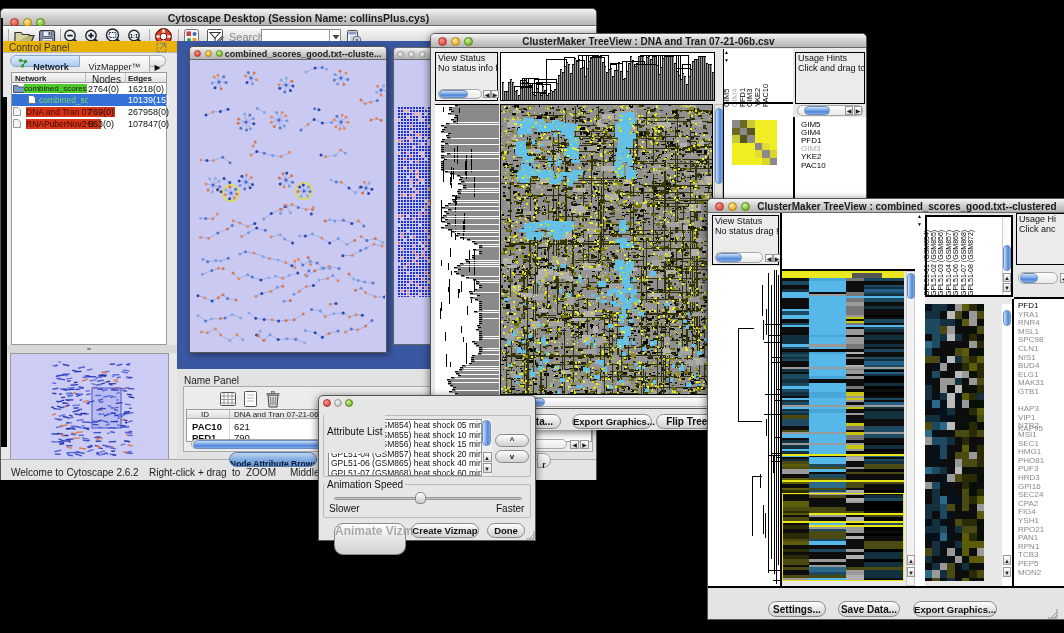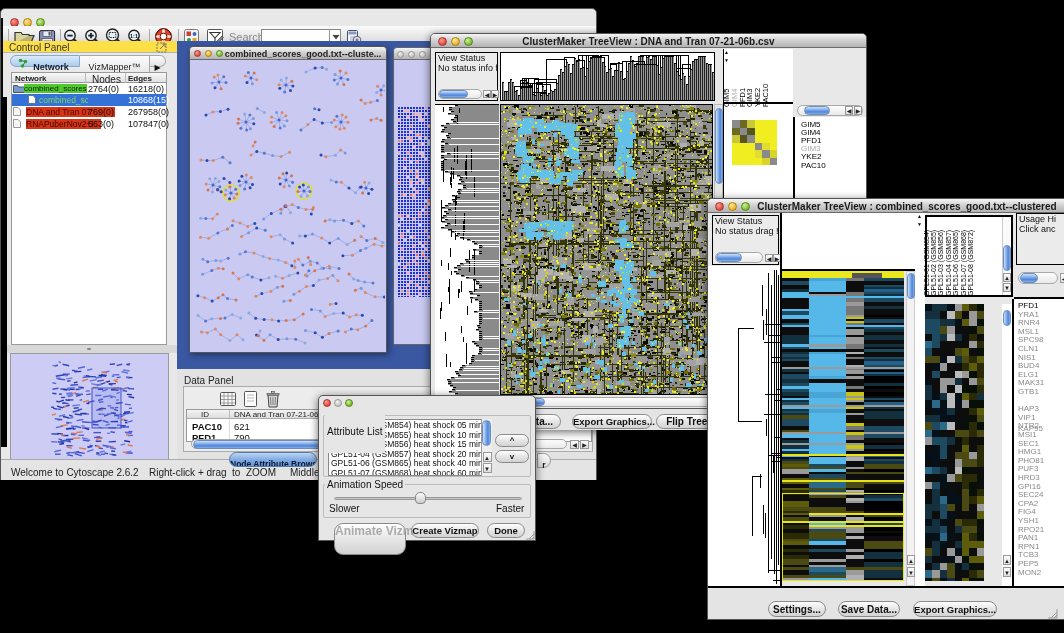--- a/index.html
+++ b/index.html
@@ -32,20 +32,21 @@
   .txt { position:absolute; white-space:nowrap; }
   .vlabel { position:absolute; white-space:nowrap;
     transform:rotate(-90deg); transform-origin:left bottom; }
   .arrbtn { position:absolute; background:linear-gradient(#fff,#ddd); border:1px solid #999;
     font-size:6px; text-align:center; color:#222; }
 </style>
 </head>
 <body>
 
 <div class="macwin" style="left:0; top:8px; width:597px; height:472px;">
+  <div class="titlebar" style="height:17px; font-size:10.5px; line-height:18px;">Cytoscape Desktop (Session Name: collinsPlus.cys)</div>
   <div class="light lr" style="left:9px; top:8.5px; width:9px; height:9px;"></div>
   <div class="light ly" style="left:22px; top:8.5px; width:9px; height:9px;"></div>
   <div class="light lg" style="left:35px; top:8.5px; width:9px; height:9px;"></div>
 
   <div class="abs" style="left:0; top:17px; width:595px; height:22px;
       background:linear-gradient(#fbfbfb,#e3e3e3 60%,#cfcfcf); border-bottom:1px solid #9a9a9a;">
     <svg width="595" height="22" xmlns="http://www.w3.org/2000/svg">
       <rect x="7" y="3" width="1" height="16" fill="#aaa"></rect>
 
       <g transform="translate(13,4)">
@@ -118,21 +119,21 @@
       <g transform="translate(346,4)">
         <rect x="0.5" y="0.5" width="10" height="13" rx="1" fill="#f0f4fa" stroke="#456"></rect>
         <rect x="1.5" y="1.5" width="8" height="3" fill="#8a9ac0"></rect>
         <path d="M3 7 L8 7 M3 9 L8 9 M3 11 L8 11" stroke="#99a" stroke-width="0.8"></path>
         <circle cx="10" cy="10" r="3.8" fill="#dde" stroke="#445" stroke-width="0.8"></circle>
         <path d="M8.5 10 L11.5 10 M10 8.5 L10 11.5" stroke="#445" stroke-width="0.8"></path>
       </g>
     </svg>
   </div>
 
-  <div class="abs" style="left:0; top:32px; width:176px; height:12px; background:#fde047; border-bottom:1px solid #b5b5b5;">
+  <div class="abs" style="left:0; top:32px; width:176px; height:12px; background:#eab308; border-bottom:1px solid #b5b5b5;">
     <span class="txt" style="left:8px; top:1px; font-size:10px; color:#333;">Control Panel</span>
     <svg class="abs" style="left:155px; top:1px;" width="12" height="11" xmlns="http://www.w3.org/2000/svg">
       <rect x="1" y="1" width="9" height="9" fill="none" stroke="#777" stroke-dasharray="2 1"></rect>
       <path d="M4 7 L9 2 M9 2 L6 2 M9 2 L9 5" stroke="#777" fill="none"></path>
     </svg>
   </div>
 
   <div class="abs" style="left:9px; top:46px; width:157px; height:12px;">
     <div class="abs" style="left:0; top:0; width:70px; height:12px; border-radius:6px 0 0 6px;
       background:linear-gradient(#dcebfb,#a9cbf0); border:1px solid #8aa8cc; text-align:center;">
@@ -173,21 +174,21 @@
       <span class="txt" style="left:76px; top:1px; font-size:9px; color:#111;">2764(0)</span>
       <span class="txt" style="left:116px; top:1px; font-size:9px; color:#111;">16218(0)</span>
     </div>
 
     <div class="abs" style="left:0; top:21px; width:154px; height:11.5px; background:#3572d8;">
       <svg class="abs" style="left:16px; top:1px;" width="8" height="9" xmlns="http://www.w3.org/2000/svg">
         <path d="M0.5 0.5 L5 0.5 L7.5 3 L7.5 8.5 L0.5 8.5 Z" fill="#fff" stroke="#678"></path>
       </svg>
       <span class="txt" style="left:27px; top:1px; font-size:8.5px; color:#7ed65e; width:49px; overflow:hidden; display:inline-block;">combined_sco</span>
       <span class="txt" style="left:76px; top:1px; font-size:9px; color:#fff;margin-top:20px;">2569(6)</span>
-      <span class="txt" style="left:116px; top:1px; font-size:9px; color:#fff;">10868(15)</span>
+      <span class="txt" style="left:116px; top:1px; font-size:9px; color:#fff;">10139(15)</span>
     </div>
 
     <div class="abs" style="left:0; top:33px; width:154px; height:11.5px;">
       <svg class="abs" style="left:1px; top:1px;" width="8" height="9" xmlns="http://www.w3.org/2000/svg">
         <path d="M0.5 0.5 L5 0.5 L7.5 3 L7.5 8.5 L0.5 8.5 Z" fill="#f5f5f5" stroke="#999"></path>
       </svg>
       <span class="txt" style="left:14px; top:1px; font-size:8.5px; background:#d63415; color:#4a0a00; width:89px; overflow:hidden; display:inline-block;">DNA and Tran 07</span>
       <span class="txt" style="left:76px; top:1px; font-size:9px; color:#111;">769(0)</span>
       <span class="txt" style="left:116px; top:1px; font-size:9px; color:#111;">267958(0)</span>
     </div>
@@ -1141,21 +1142,21 @@
             <circle cx="103.9" cy="207.4" r="1.5" fill="#e08860"></circle>
             <circle cx="94.9" cy="145.4" r="1.5" fill="#d4764f"></circle>
             <circle cx="99.5" cy="152.8" r="1.5" fill="#88aade"></circle>
             <circle cx="117.2" cy="197.5" r="1.5" fill="#d4764f"></circle>
             <circle cx="119.6" cy="204.6" r="1.5" fill="#e08860"></circle>
           </svg></div>
     </div>
   </div>
 
   <div class="abs" style="left:176px; top:360px; width:419px; height:95px; background:#e2e2e2;">
-    <span class="txt" style="left:7px; top:6px; font-size:10px; color:#222;">Data Panel</span>
+    <span class="txt" style="left:7px; top:6px; font-size:10px; color:#222;">Name Panel</span>
     <div class="abs" style="left:6px; top:17px; width:410px; height:66px; background:#ececec; border:1px solid #aaa;">
 
       <svg class="abs" style="left:36px; top:3px;" width="80" height="18" xmlns="http://www.w3.org/2000/svg">
         <rect x="0.5" y="2.5" width="15" height="13" rx="1" fill="#f8f8f8" stroke="#555"></rect>
         <path d="M1 6 L15 6 M1 9.5 L15 9.5 M1 13 L15 13 M4 3 L4 15 M8 3 L8 15 M12 3 L12 15" stroke="#888" stroke-width="0.8"></path>
         <rect x="24.5" y="1.5" width="12" height="15" rx="1" fill="#fcfcfc" stroke="#555"></rect>
         <path d="M27 5 L34 5 M27 8 L34 8 M27 11 L34 11" stroke="#aaa" stroke-width="0.8"></path>
         <g transform="translate(46,1)">
           <path d="M2 4 L12 4 L11 16 L3 16 Z" fill="#d8d8d8" stroke="#444"></path>
           <path d="M4.5 6 L5 14 M7 6 L7 14 M9.5 6 L9 14" stroke="#666" stroke-width="0.8"></path>
@@ -1307,20 +1308,24 @@
         <rect x="30.0" y="30.0" width="7.5" height="7.5" fill="#8a8a8a"></rect>
         <rect x="37.5" y="30.0" width="7.5" height="7.5" fill="#d8d428"></rect>
         <rect x="0.0" y="37.5" width="7.5" height="7.5" fill="#f0ee20"></rect>
         <rect x="7.5" y="37.5" width="7.5" height="7.5" fill="#f0ee20"></rect>
         <rect x="15.0" y="37.5" width="7.5" height="7.5" fill="#f0ee20"></rect>
         <rect x="22.5" y="37.5" width="7.5" height="7.5" fill="#f0ee20"></rect>
         <rect x="30.0" y="37.5" width="7.5" height="7.5" fill="#d8d428"></rect>
         <rect x="37.5" y="37.5" width="7.5" height="7.5" fill="#8a8a8a"></rect>
       </svg></div>
 
+  <div class="panelgray" style="left:364px; top:18px; width:70px; height:52px;">
+    <span class="txt" style="left:2px; top:0px; font-size:9px; color:#111;">Usage Hints</span>
+    <span class="txt" style="left:2px; top:10px; font-size:9px; color:#111;">Click and drag tc</span>
+  </div>
   <div class="sbtrack" style="left:366px; top:71px; width:66px; height:11px;"></div>
   <div class="sbthumb" style="left:373px; top:72px; width:26px; height:9px;"></div>
   <div class="arrbtn" style="left:414px; top:72px; width:8px; height:9px; line-height:9px;">◀</div>
   <div class="arrbtn" style="left:423px; top:72px; width:8px; height:9px; line-height:9px;">▶</div>
 
   <div class="abs" style="left:362px; top:83px; width:73px; height:115px; background:#fff; border-left:2px solid #000;">
     <span class="txt" style="left:6px; top:3px; font-size:8px; color:#000;">GIM5</span>
     <span class="txt" style="left:6px; top:11px; font-size:8px; color:#000;">GIM4</span>
     <span class="txt" style="left:6px; top:19px; font-size:8px; color:#000;">PFD1</span>
     <span class="txt" style="left:6px; top:27px; font-size:8px; color:#aaa;">GIM3</span>

